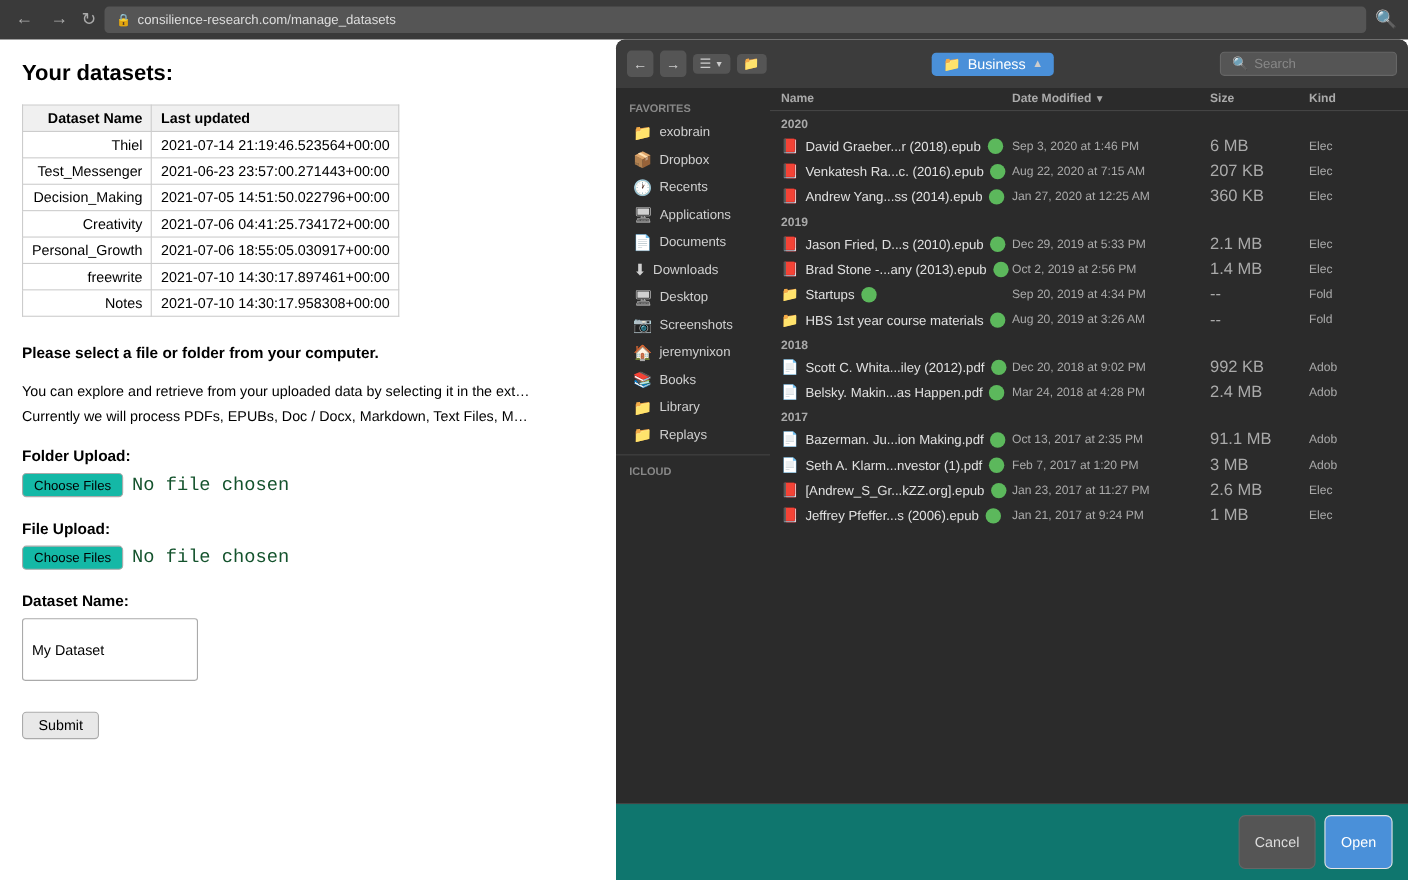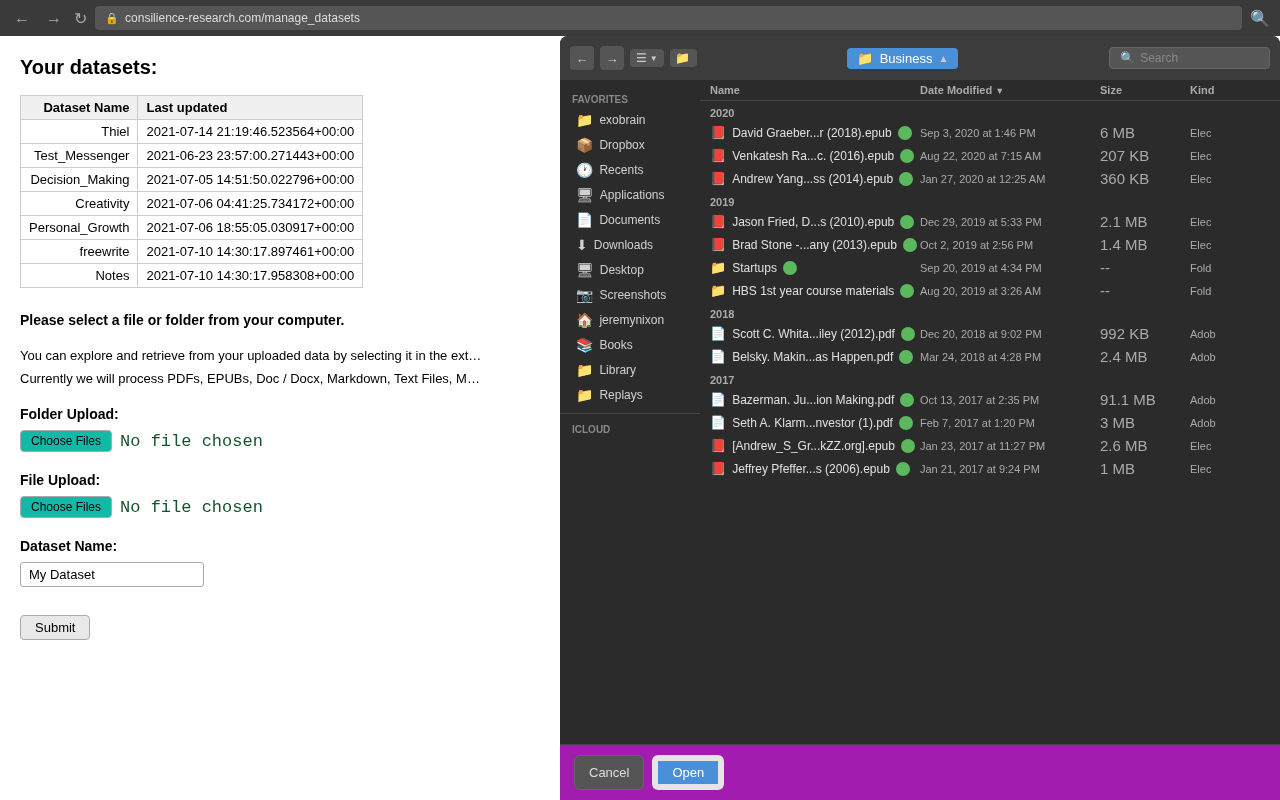--- a/index.html
+++ b/index.html
@@ -25,21 +25,21 @@
     .dataset-table th:first-child, .dataset-table td:first-child { text-align: right; }
 
     .section-heading { font-weight: bold; margin-bottom: 8px; }
     .section-text { margin-bottom: 8px; font-size: 13px; }
     .section-block { margin-bottom: 20px; }
 
     .file-input-row { display: flex; align-items: center; gap: 8px; margin-bottom: 6px; }
     .choose-files-btn { background: #14b8a6; border: 1px solid #aaa; border-radius: 4px; padding: 3px 10px; font-size: 12px; cursor: pointer; }
     .no-file-text { font-size: 17px; color: #14532d; font-family: Liberation Mono, monospace; }
 
-    .dataset-name-input { border: 1px solid #aaa; border-radius: 3px; padding: 4px 8px; font-size: 13px; width: 184px; }
+    .dataset-name-input { border: 1px solid #aaa; border-radius: 3px; padding: 20px 8px; font-size: 13px; width: 160px; }
     .submit-btn { background: #e8e8e8; border: 1px solid #aaa; border-radius: 4px; padding: 4px 14px; font-size: 13px; cursor: pointer; margin-top: 8px; }
 
     
     .file-picker-overlay { position: absolute; top: 0; left: 560px; right: 0; bottom: 0; background: #2b2b2b; border-radius: 8px 8px 0 0; display: flex; flex-direction: column; z-index: 100; color: #e0e0e0; min-width: 720px; }
 
     .picker-toolbar { background: #3c3c3c; height: 44px; display: flex; align-items: center; padding: 0 10px; gap: 6px; border-radius: 8px 8px 0 0; }
     .picker-nav-btn { background: #555; border: none; color: #ccc; border-radius: 4px; width: 24px; height: 24px; cursor: pointer; font-size: 13px; display: flex; align-items: center; justify-content: center; }
     .picker-view-btn { background: #555; border: none; color: #ccc; border-radius: 4px; padding: 2px 6px; cursor: pointer; font-size: 12px; display: flex; align-items: center; gap: 3px; }
     .picker-folder-btn { background: #555; border: none; color: #ccc; border-radius: 4px; padding: 2px 6px; cursor: pointer; font-size: 12px; }
     .picker-location { flex: 0 0 auto; background: #4a90d9; border-radius: 4px; padding: 3px 10px; display: flex; align-items: center; gap: 6px; font-size: 13px; color: #fff; cursor: pointer; }
@@ -67,23 +67,23 @@
     .file-row { display: grid; grid-template-columns: 1fr 180px 90px 80px; padding: 3px 10px; font-size: 12px; align-items: center; }
     .file-row-name { display: flex; align-items: center; gap: 6px; }
     .file-icon { font-size: 13px; }
     .file-name-text { color: #e0e0e0; }
     .file-status { width: 14px; height: 14px; background: #5cb85c; border-radius: 50%; display: inline-block; flex-shrink: 0; }
     .file-date { color: #aaa; font-size: 11px; }
     .file-size { color: #aaa; font-size: 15px; }
     .file-kind { color: #aaa; font-size: 11px; overflow: hidden; text-overflow: ellipsis; white-space: nowrap; }
 
     
-    .picker-bottom { background: #a21caf; padding: 10px 14px; display: flex; justify-content: flex-start; gap: 8px; border-top: 1px solid #444; }
+    .picker-bottom { background: #0f766e; padding: 10px 14px; display: flex; justify-content: flex-end; gap: 8px; border-top: 1px solid #444; }
     .picker-cancel-btn { background: #555; border: 1px solid #666; border-radius: 6px; color: #ddd; padding: 4px 14px; font-size: 13px; cursor: pointer; }
-    .picker-open-btn { background: #4a90d9; border: 6px solid #e5e5e5; border-radius: 6px; color: #fff; padding: 4px 14px; font-size: 13px; cursor: pointer; }
+    .picker-open-btn { background: #4a90d9; border: 1px solid #e5e5e5; border-radius: 6px; color: #fff; padding: 16px 14px; font-size: 13px; cursor: pointer; }
   </style>
 </head>
 <body>
 
 <div class="browser-chrome">
   <button class="browser-nav-btn">←</button>
   <button class="browser-nav-btn">→</button>
   <button class="refresh-btn">↻</button>
   <div class="address-bar">
     <span class="lock-icon">🔒</span>

